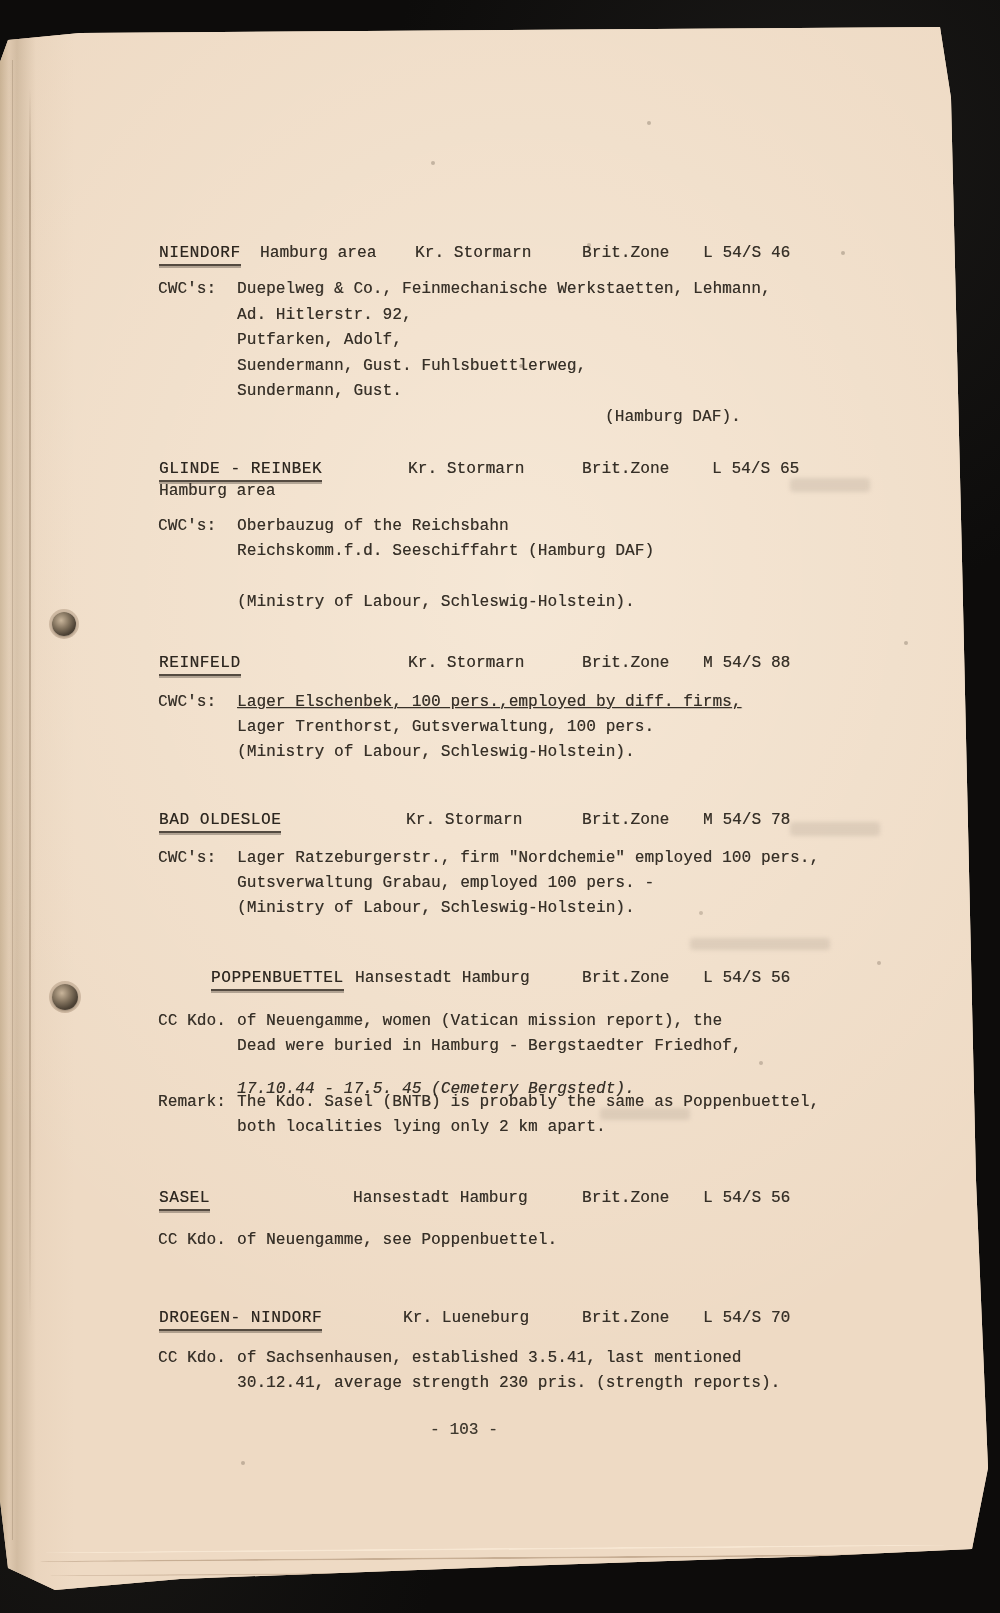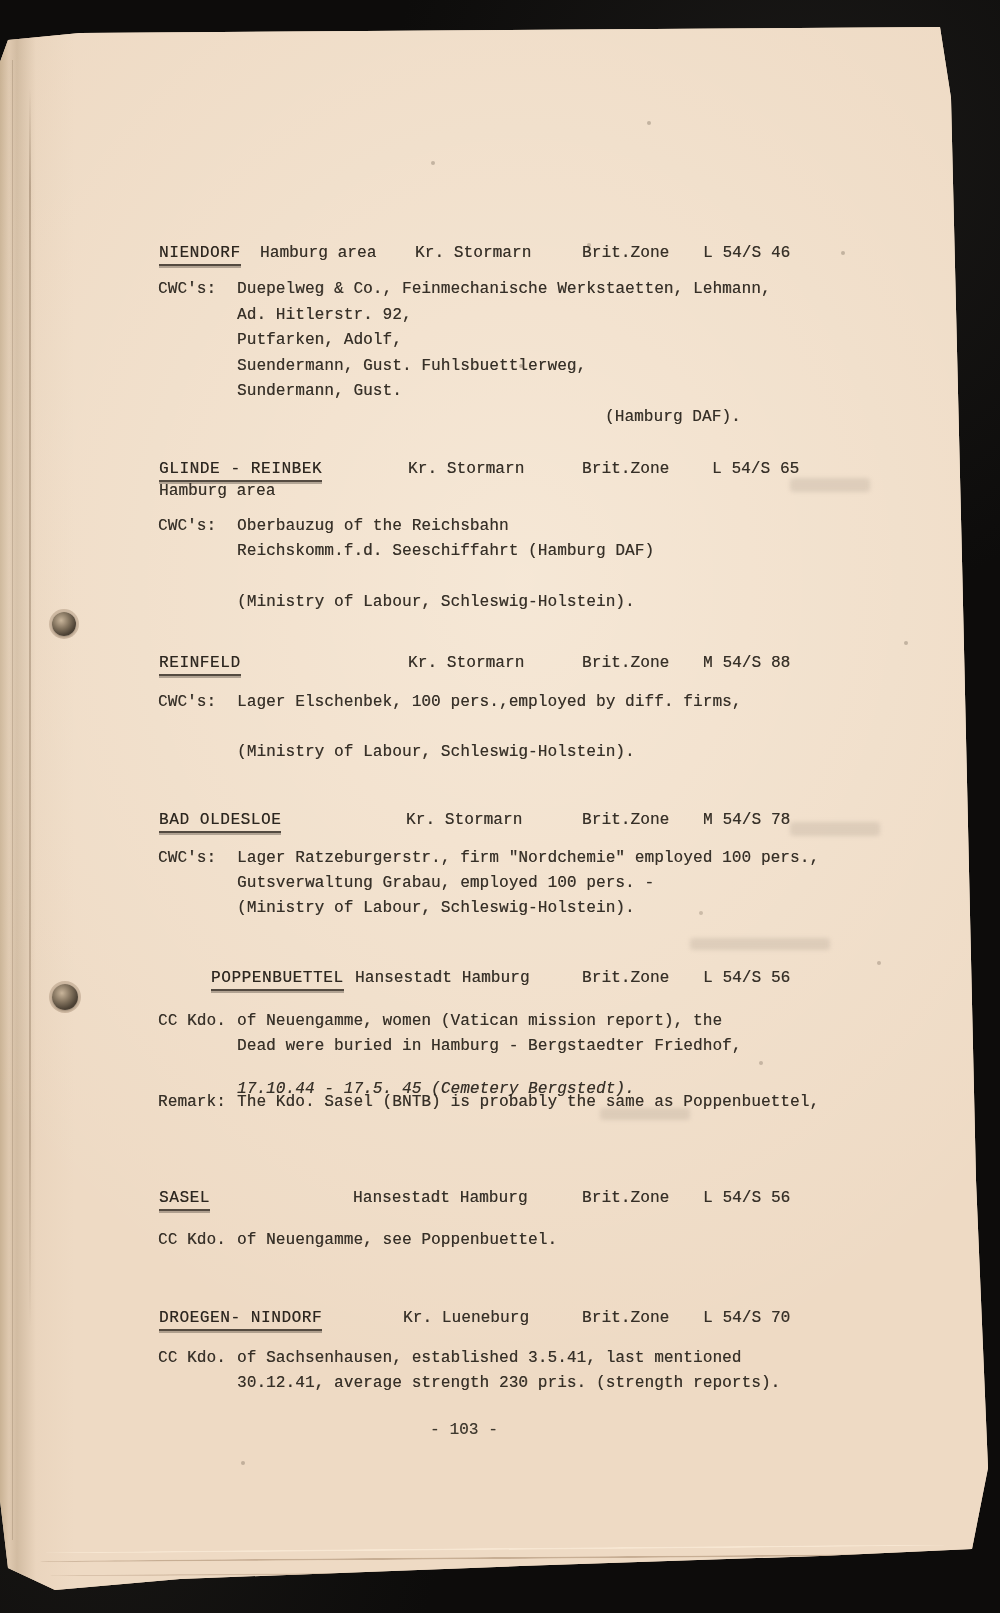--- a/index.html
+++ b/index.html
@@ -106,21 +106,22 @@
   <div class="t" style="left:158px;top:517px;">CWC's:</div>
   <div class="t" style="left:237px;top:517px;">Oberbauzug of the Reichsbahn</div>
   <div class="t" style="left:237px;top:542px;">Reichskomm.f.d. Seeschiffahrt (Hamburg DAF)</div>
   <div class="t" style="left:237px;top:593px;">(Ministry of Labour, Schleswig-Holstein).</div>
 
   <div class="t hname" style="left:159px;top:654px;">REINFELD</div>
   <div class="t" style="left:408px;top:654px;">Kr. Stormarn</div>
   <div class="t" style="left:582px;top:654px;">Brit.Zone</div>
   <div class="t" style="left:703px;top:654px;">M 54/S 88</div>
   <div class="t" style="left:158px;top:693px;">CWC's:</div>
-  <div class="t" style="left:237px;top:693px;">Lager Elschenbek, 100 pers.,employed by diff. firms,</div>
+  <div class="t" style="left:237px;top:693px;text-decoration:underline;">Lager Elschenbek, 100 pers.,employed by diff. firms,</div>
+  <div class="t" style="left:237px;top:718px;">Lager Trenthorst, Gutsverwaltung, 100 pers.</div>
   <div class="t" style="left:237px;top:743px;">(Ministry of Labour, Schleswig-Holstein).</div>
 
   <div class="t hname" style="left:159px;top:811px;">BAD OLDESLOE</div>
   <div class="t" style="left:406px;top:811px;">Kr. Stormarn</div>
   <div class="t" style="left:582px;top:811px;">Brit.Zone</div>
   <div class="t" style="left:703px;top:811px;text-align:center;">M 54/S 78</div>
   <div class="t" style="left:158px;top:849px;">CWC's:</div>
   <div class="t" style="left:237px;top:849px;">Lager Ratzeburgerstr., firm "Nordchemie" employed 100 pers.,</div>
   <div class="t" style="left:237px;top:874px;">Gutsverwaltung Grabau, employed 100 pers. -</div>
   <div class="t" style="left:237px;top:899px;">(Ministry of Labour, Schleswig-Holstein).</div>
@@ -128,20 +129,21 @@
   <div class="t hname" style="left:175px;top:969px;margin-left:36px;">POPPENBUETTEL</div>
   <div class="t" style="left:355px;top:969px;">Hansestadt Hamburg</div>
   <div class="t" style="left:582px;top:969px;">Brit.Zone</div>
   <div class="t" style="left:703px;top:969px;">L 54/S 56</div>
   <div class="t" style="left:158px;top:1012px;">CC Kdo.</div>
   <div class="t" style="left:237px;top:1012px;">of Neuengamme, women (Vatican mission report), the</div>
   <div class="t" style="left:237px;top:1037px;">Dead were buried in Hamburg - Bergstaedter Friedhof,</div>
   <div class="t" style="left:237px;top:1080px;font-style:italic;">17.10.44 - 17.5. 45 (Cemetery Bergstedt).</div>
   <div class="t" style="left:158px;top:1093px;">Remark:</div>
   <div class="t" style="left:237px;top:1093px;text-align:center;">The Kdo. Sasel (BNTB) is probably the same as Poppenbuettel,</div>
+  <div class="t" style="left:237px;top:1118px;">both localities lying only 2 km apart.</div>
 
   <div class="t hname" style="left:159px;top:1189px;">SASEL</div>
   <div class="t" style="left:353px;top:1189px;">Hansestadt Hamburg</div>
   <div class="t" style="left:582px;top:1189px;">Brit.Zone</div>
   <div class="t" style="left:703px;top:1189px;">L 54/S 56</div>
   <div class="t" style="left:158px;top:1231px;">CC Kdo.</div>
   <div class="t" style="left:237px;top:1231px;">of Neuengamme, see Poppenbuettel.</div>
 
   <div class="t hname" style="left:159px;top:1309px;">DROEGEN- NINDORF</div>
   <div class="t" style="left:403px;top:1309px;">Kr. Lueneburg</div>

